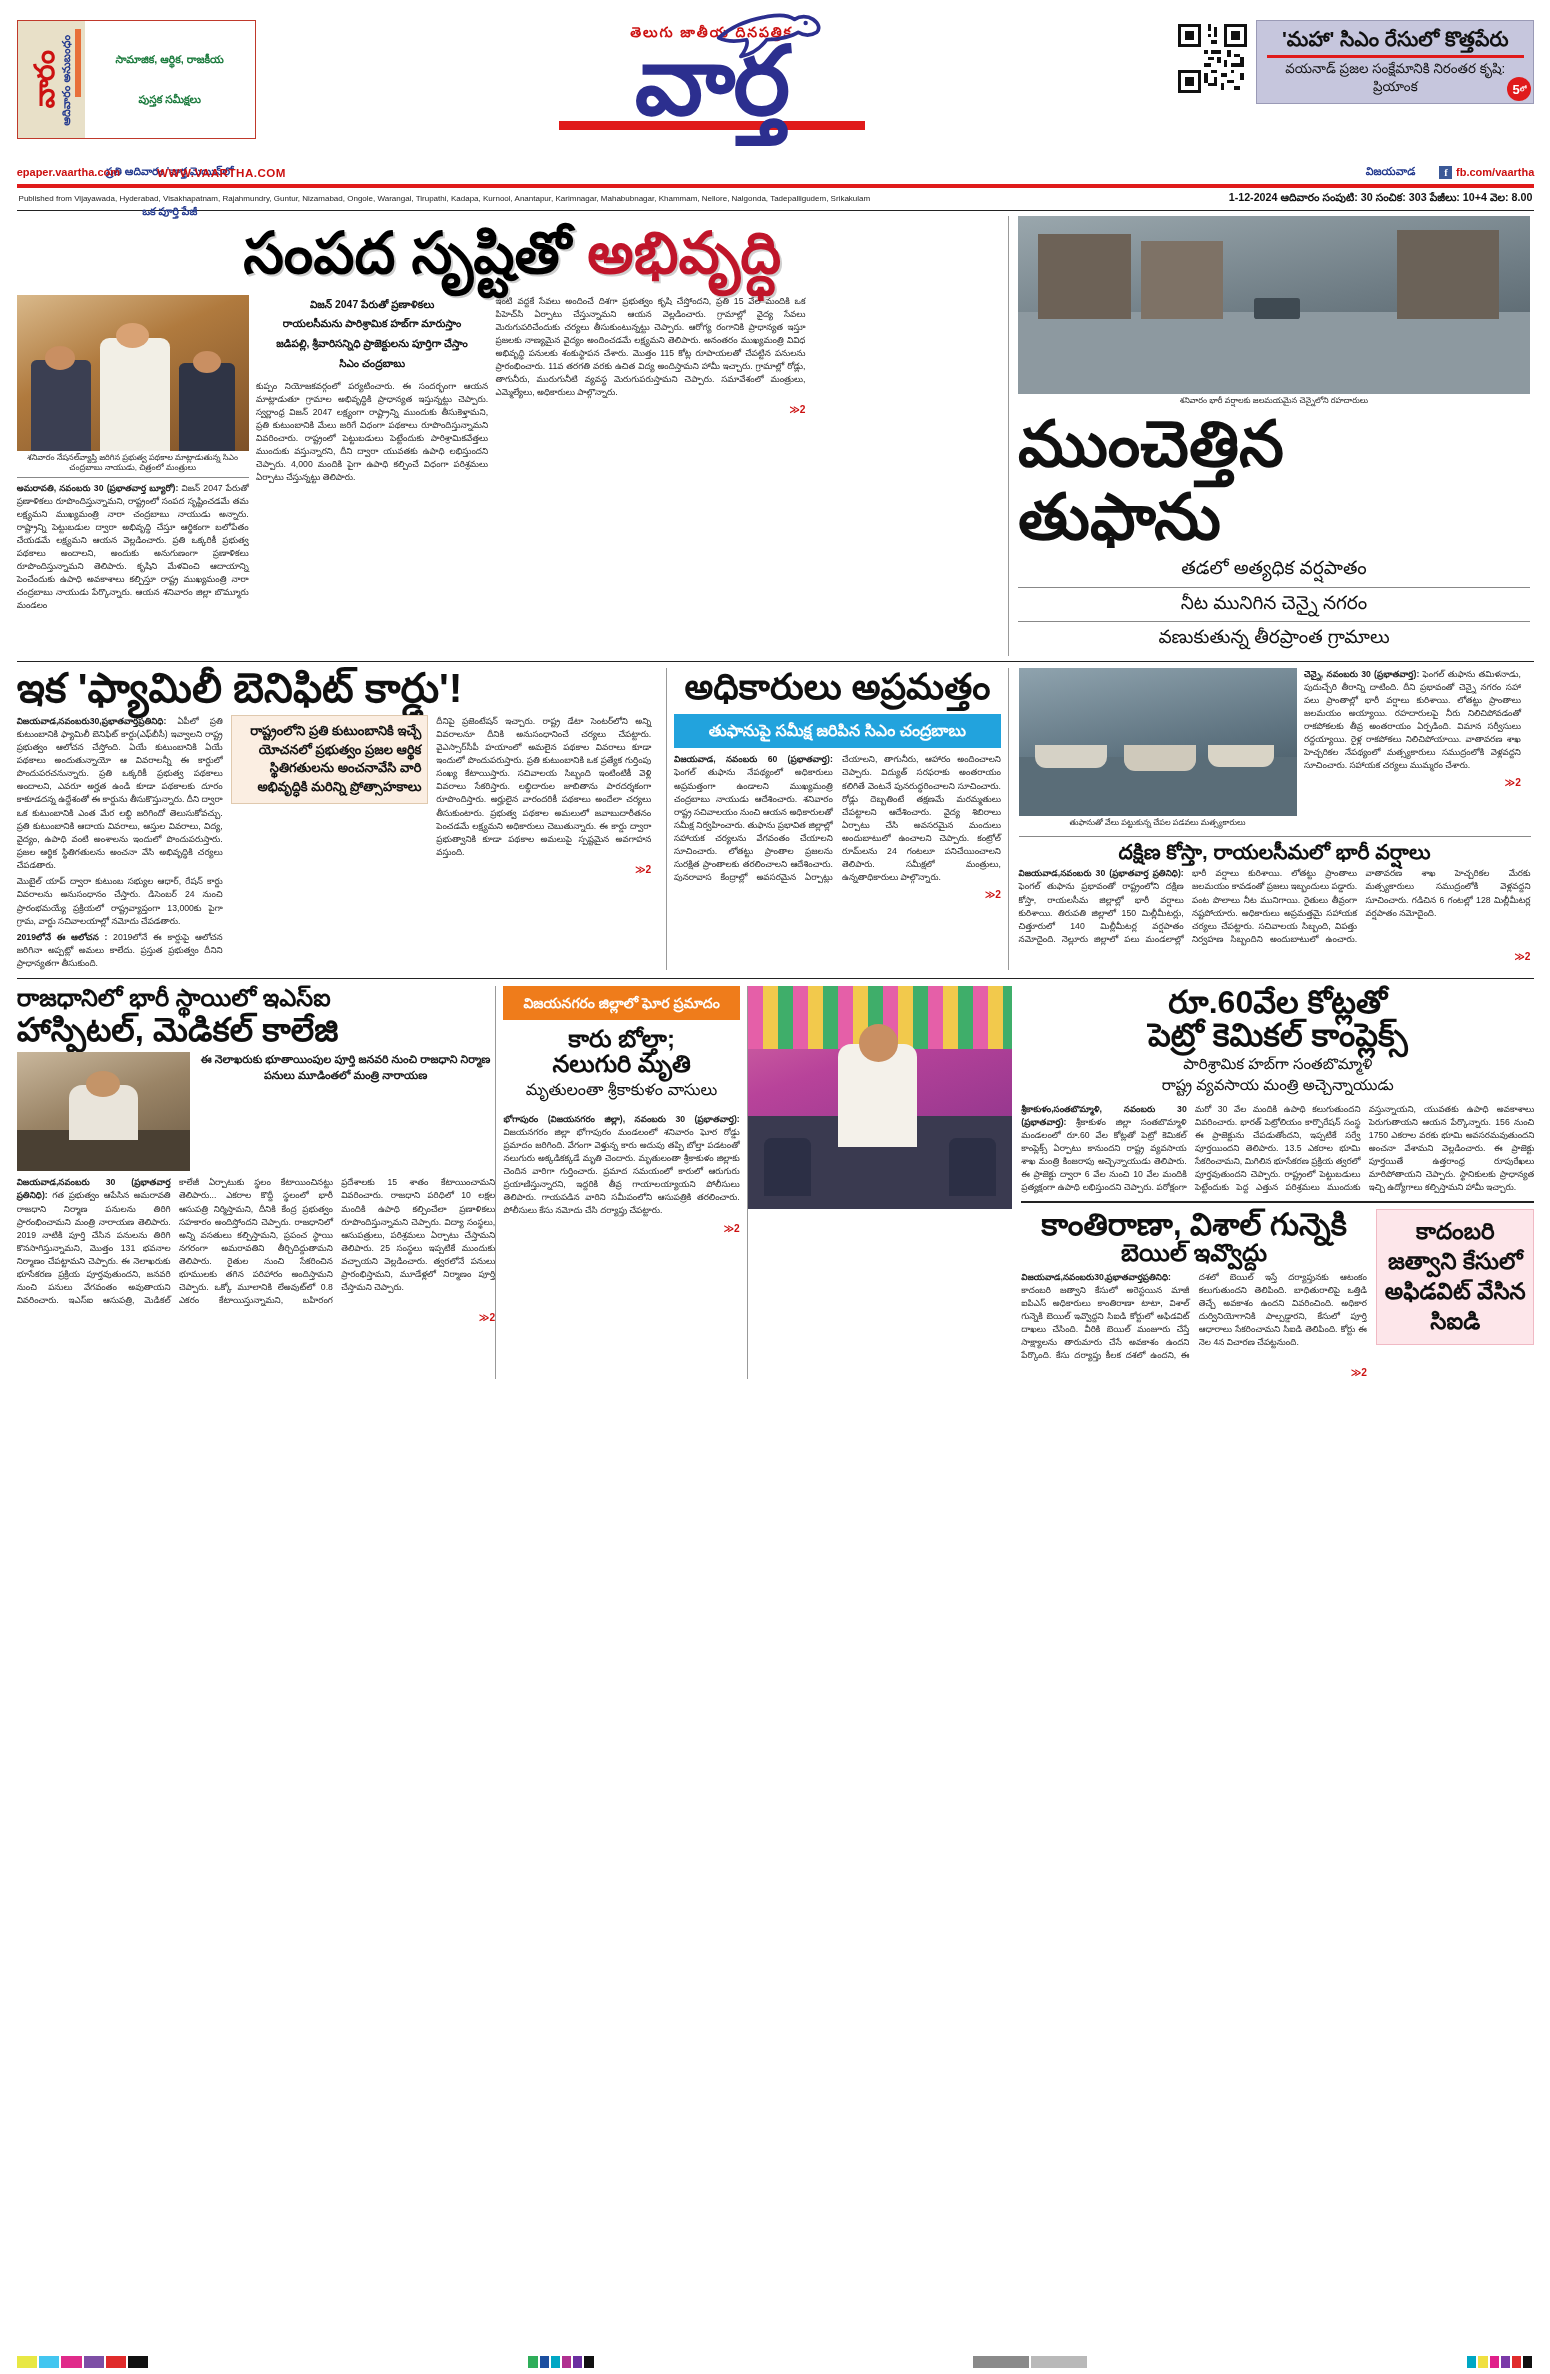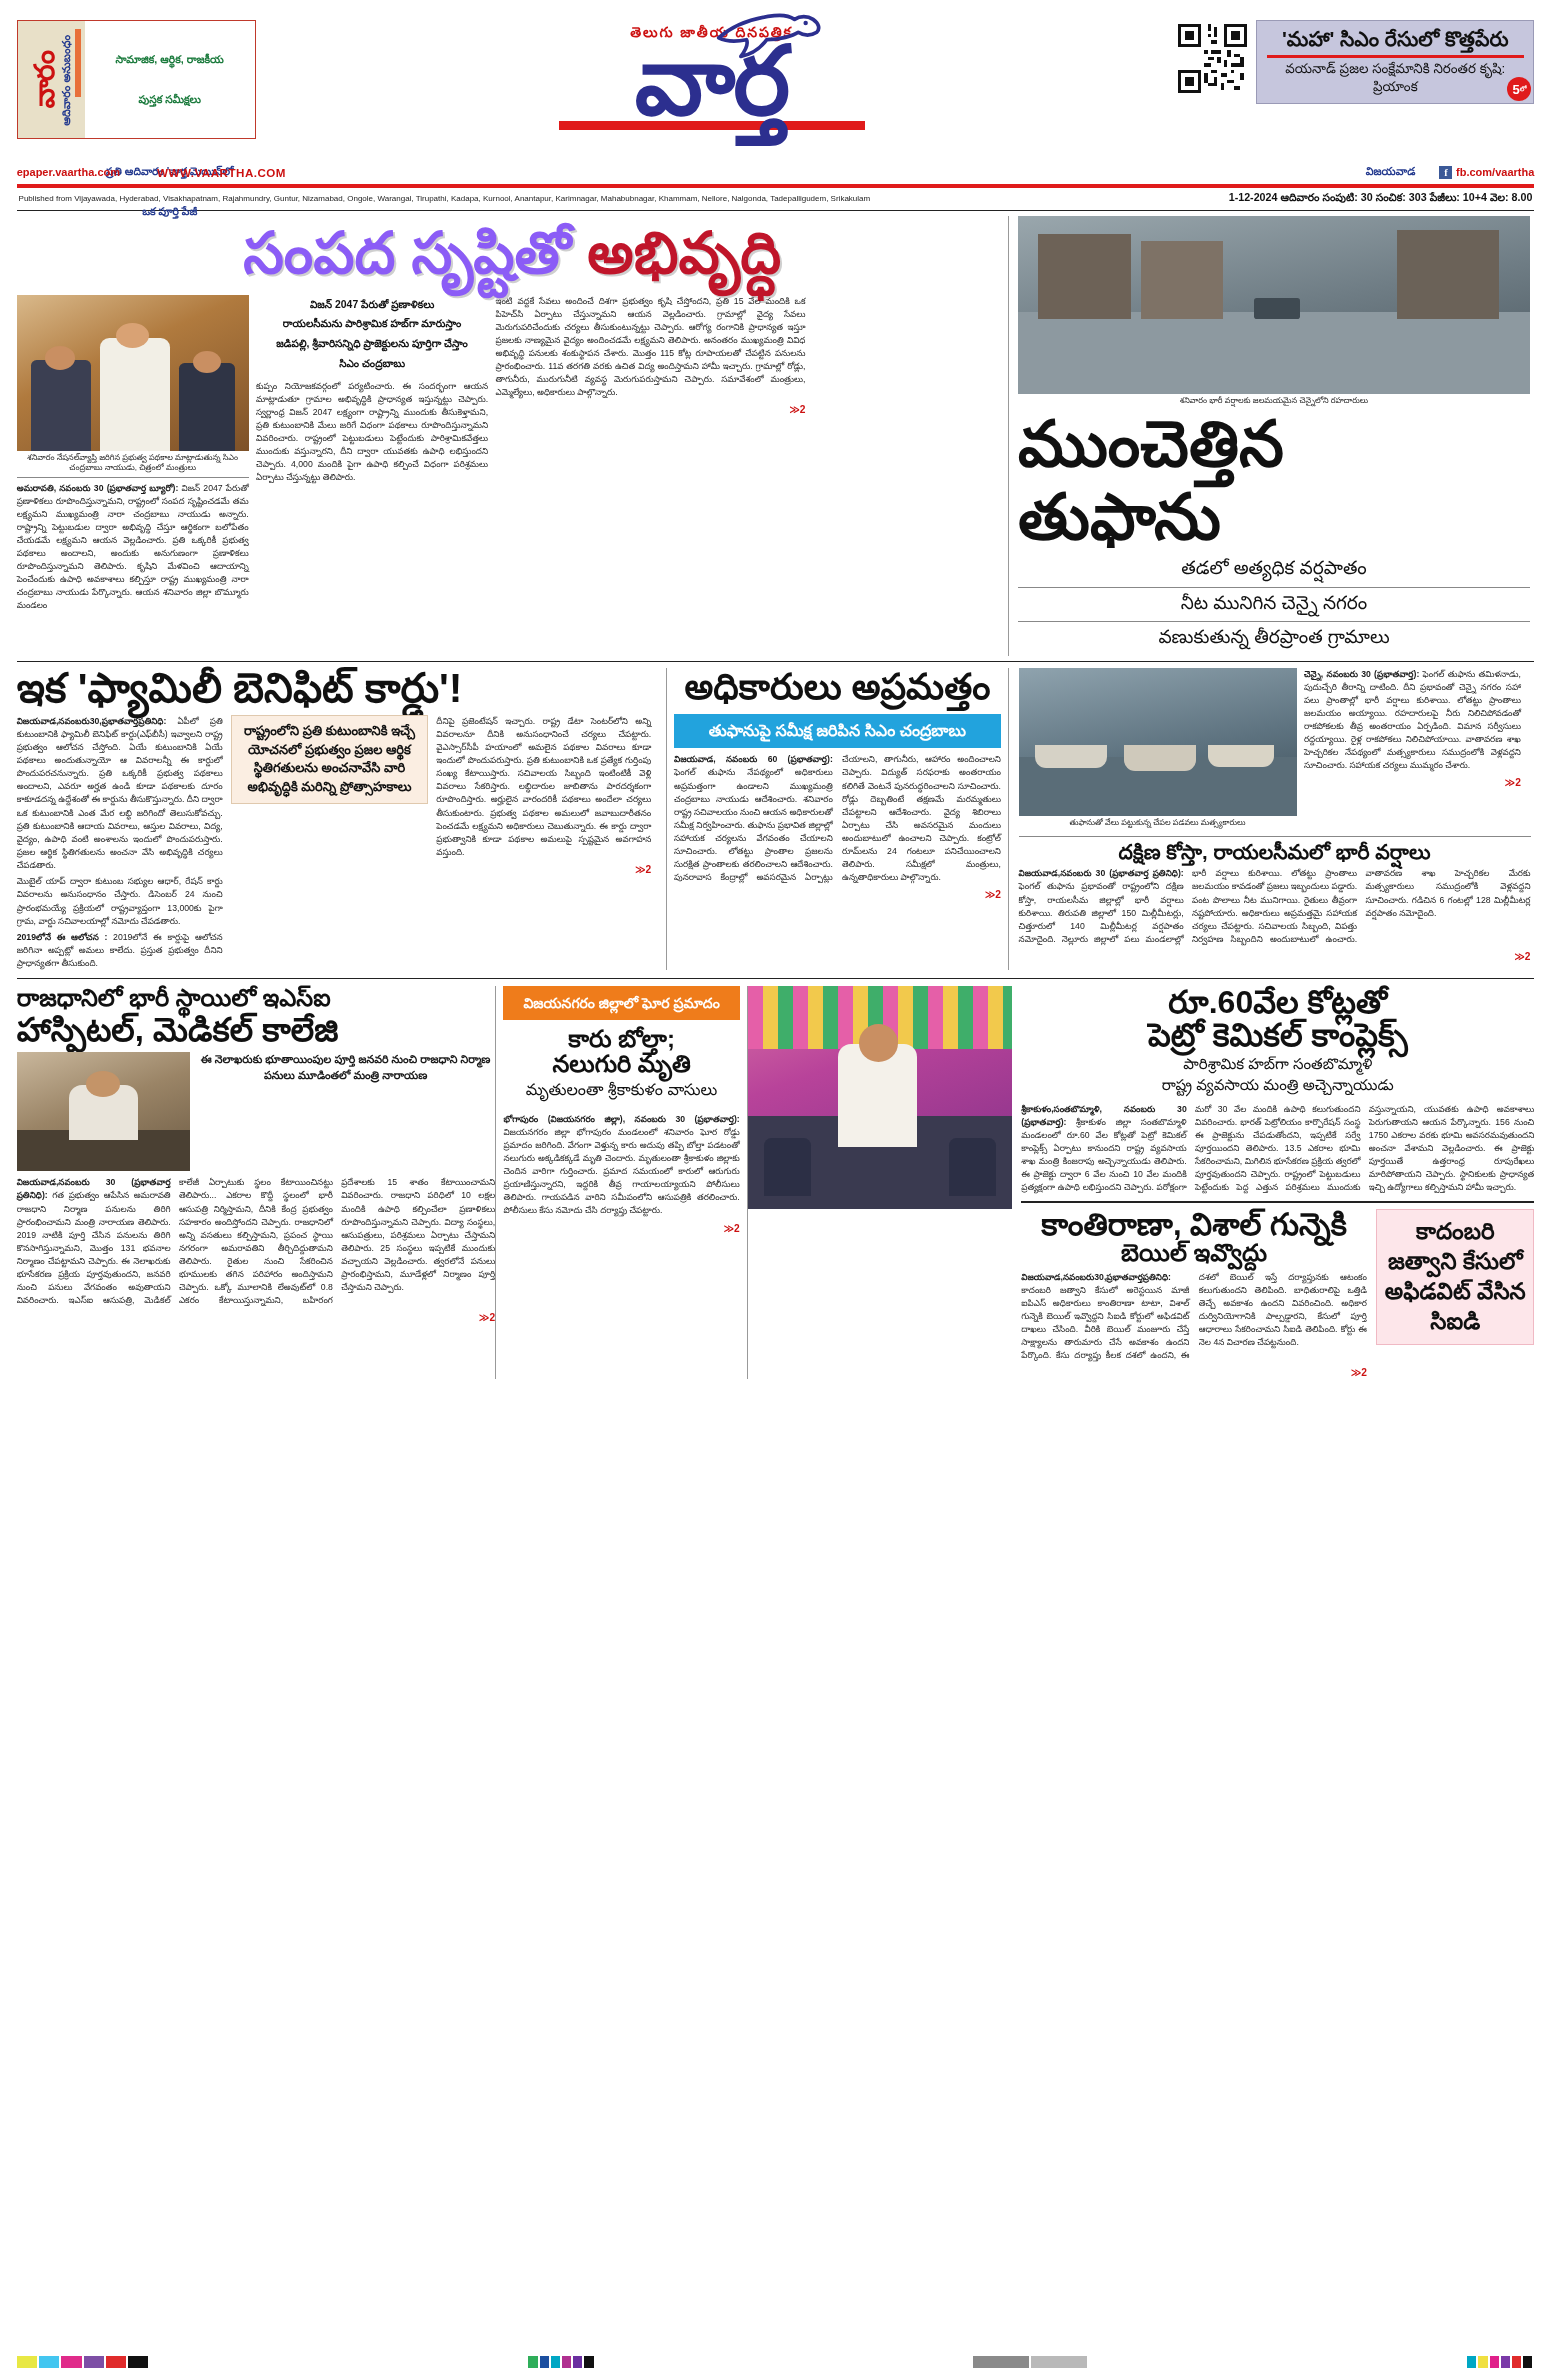--- a/index.html
+++ b/index.html
@@ -67,39 +67,39 @@
   .more{color:#cc1111;font-weight:bold;font-size:10.2px;}
   .vr{width:0.9px;background:#999;}
   .hr-thin{height:0.9px;background:#888;}
   .hr-thick{height:1.9px;background:#222;}
 
   
   .topwrap{display:flex;margin-top:5.6px;}
   .topleft{width:991px;}
   .mainhead{text-align:center;font-size:58px;font-weight:bold;line-height:1;padding:7.4px 0 9.3px;
      font-family:"Liberation Sans",sans-serif;}
-  .mainhead .g{color:#8b5cf6;text-shadow:1.9px 1.9px 0 #cfcfcf;}
+  .mainhead .g{color:#000000;text-shadow:1.9px 1.9px 0 #cfcfcf;}
   .mainhead .r{color:#c0152a;text-shadow:1.9px 1.9px 0 #cfcfcf;}
   .topcols{display:flex;gap:7.4px;padding-top:3.7px;}
   .tc{width:232px;}
   .tc.wide{width:310px;}
   .bullets{font-size:10.4px;line-height:1.55;color:#111;font-weight:bold;text-align:center;}
   .bullets .b{padding:1.9px 0;}
 
   .topright{width:512px;padding-left:9.3px;border-left:0.9px solid #999;}
   .rhead{text-align:left;font-weight:bold;line-height:1.02;font-size:64px;padding:3.7px 0;}
   .rsub{text-align:center;font-size:18.6px;padding:3.7px 1.9px;}
 
   
   .midband{display:flex;margin-top:5.6px;border-top:1.9px solid #222;padding-top:5.6px;}
   .mb-left{width:649px;}
   .mb-mid{width:327px;padding:0 7.4px;}
   .mb-right{width:512px;padding-left:9.3px;}
   .fbcard{background:#fbeee2;border:0.9px solid #e0c9ae;padding:5.6px;}
-  .fbcard .t{font-size:13px;font-weight:bold;text-align:center;line-height:1.45;color:#111;}
+  .fbcard .t{font-size:13px;font-weight:bold;text-align:right;line-height:1.45;color:#111;}
   .bluebox{background:#22a3dd;color:#fff;font-weight:bold;text-align:center;font-size:16px;line-height:1.3;padding:6.5px 3.7px;}
 
   
   .botband{display:flex;margin-top:7.4px;border-top:1.9px solid #222;padding-top:7.4px;}
   .bb-a{width:484px;}
   .bb-b{width:239px;padding:0 7.4px;}
   .bb-c{width:267px;}
   .bb-d{width:519px;padding-left:9.3px;}
   .orangebox{background:#ef7c1b;color:#fff;font-weight:bold;text-align:center;font-size:14px;line-height:1.35;padding:7.4px 3.7px;}
   .pinkbox{background:#fde6ea;border:0.9px solid #f0b9c4;padding:7.4px 5.6px;}

